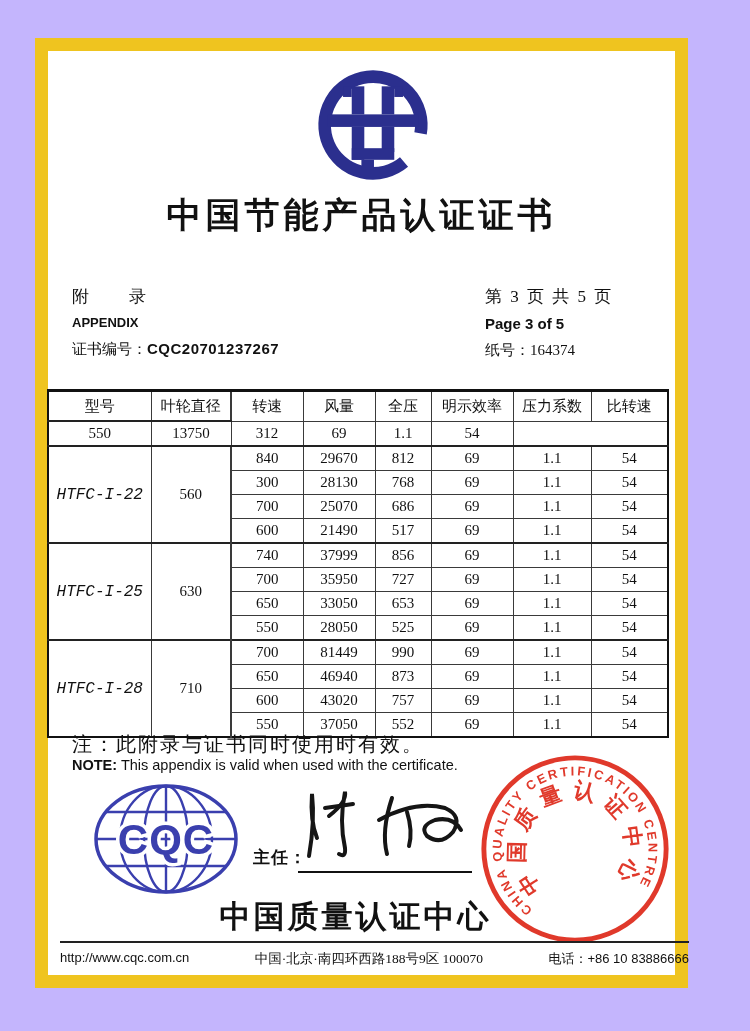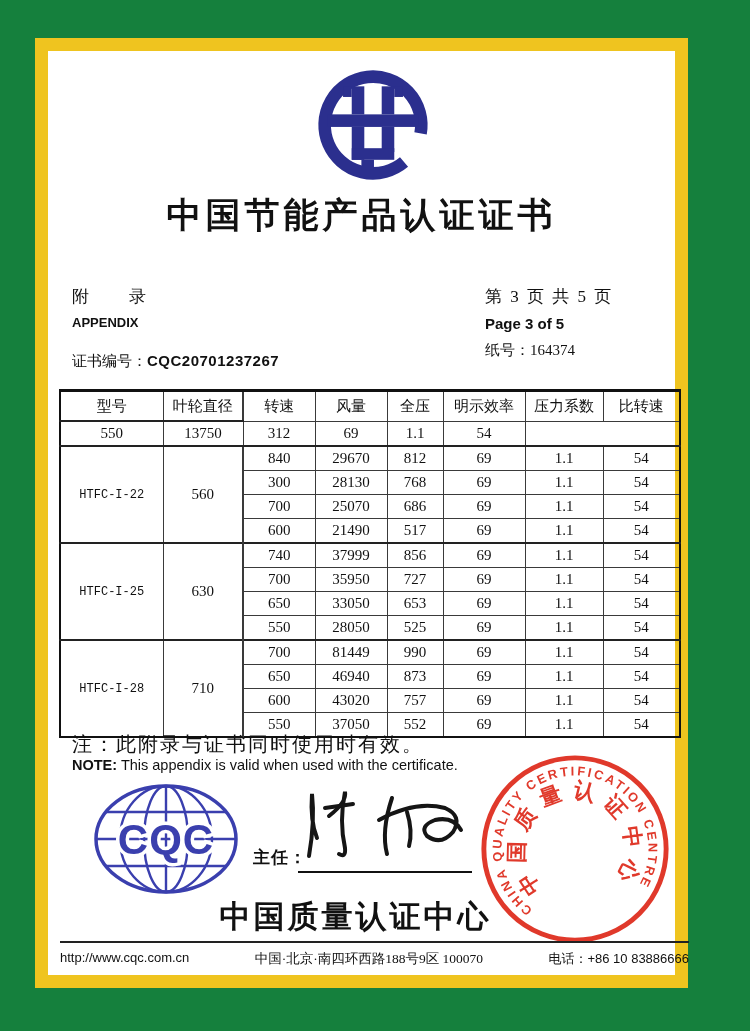--- a/index.html
+++ b/index.html
@@ -1,49 +1,49 @@
 <!DOCTYPE html>
 <html><head>
 <meta charset="utf-8">
 <style>
   html,body{margin:0;padding:0;background:#ffffff;}
-  .page{position:relative;width:750px;height:1031px;background:#15803d;overflow:hidden;
+  .page{position:relative;width:750px;height:1031px;background:#c4b5fd;overflow:hidden;
         font-family:"Liberation Sans",sans-serif;color:#111;}
   .frame{position:absolute;left:35px;top:38px;width:653px;height:950px;
          box-sizing:border-box;border:13px solid #efc41f;background:#fff;}
   .abs{position:absolute;}
 
   .title{left:48px;top:192px;width:627px;text-align:center;
          font-size:35px;font-weight:bold;letter-spacing:4px;
          font-family:"Liberation Sans",sans-serif;}
 
   .hdr-left{left:72px;top:288px;line-height:1;}
   .hdr-left .cn{font-size:17px;font-family:"Liberation Serif",serif;letter-spacing:2px;}
   .hdr-left .en{font-size:13px;font-weight:bold;margin-top:11px;}
-  .hdr-left .certno{font-size:15px;margin-top:24px;font-family:"Liberation Serif",serif;}
+  .hdr-left .certno{font-size:15px;margin-top:12px;font-family:"Liberation Serif",serif;}
   .hdr-left .certno b{font-family:"Liberation Sans",sans-serif;font-weight:bold;letter-spacing:.5px;}
 
   .hdr-right{left:485px;top:288px;line-height:1;}
   .hdr-right .cn{font-size:17px;font-family:"Liberation Serif",serif;letter-spacing:2px;}
   .hdr-right .en{font-size:15px;font-weight:bold;margin-top:11px;}
   .hdr-right .paperno{font-size:15px;margin-top:12px;font-family:"Liberation Serif",serif;}
 
-  table.spec{left:59px;top:389px;position:absolute;border-collapse:collapse;
+  table.spec{left:47px;top:389px;position:absolute;border-collapse:collapse;
              table-layout:fixed;width:620px;
              font-family:"Liberation Serif",serif;font-size:15px;}
   table.spec th,table.spec td{border:1px solid #3a3a3a;text-align:center;
              padding:0;height:23px;font-weight:normal;}
   table.spec thead th{height:28px;font-size:15px;}
   table.spec{border:2px solid #111;}
   table.spec thead tr th{border-top:3px solid #111;}
   table.spec .model-col{border-bottom:2px solid #222;}
   table.spec .leading-row td{border-bottom:2px solid #222;}
   table.spec .group-start td{border-top:2px solid #222;margin-top:34px;}
   table.spec .diam{border-right-width:2px;}
-  table.spec .model-cell{font-family:"Liberation Mono",monospace;font-size:12px;}
+  table.spec .model-cell{font-family:"Liberation Mono",monospace;font-size:16px;font-style:italic;}
 
   .note-cn{left:72px;top:731px;font-size:20px;font-family:"Liberation Serif",serif;letter-spacing:2px;}
   .note-en{left:72px;top:757px;font-size:14.5px;}
   .note-en b{font-weight:bold;}
 
   .director{left:253px;top:846px;font-size:17px;font-weight:bold;letter-spacing:1px;}
   .sig-line{left:298px;top:871px;width:174px;border-top:2px solid #111;height:0;}
   .org-name{left:48px;top:896px;width:615px;text-align:center;
             font-size:31px;font-weight:bold;letter-spacing:3px;}
 

